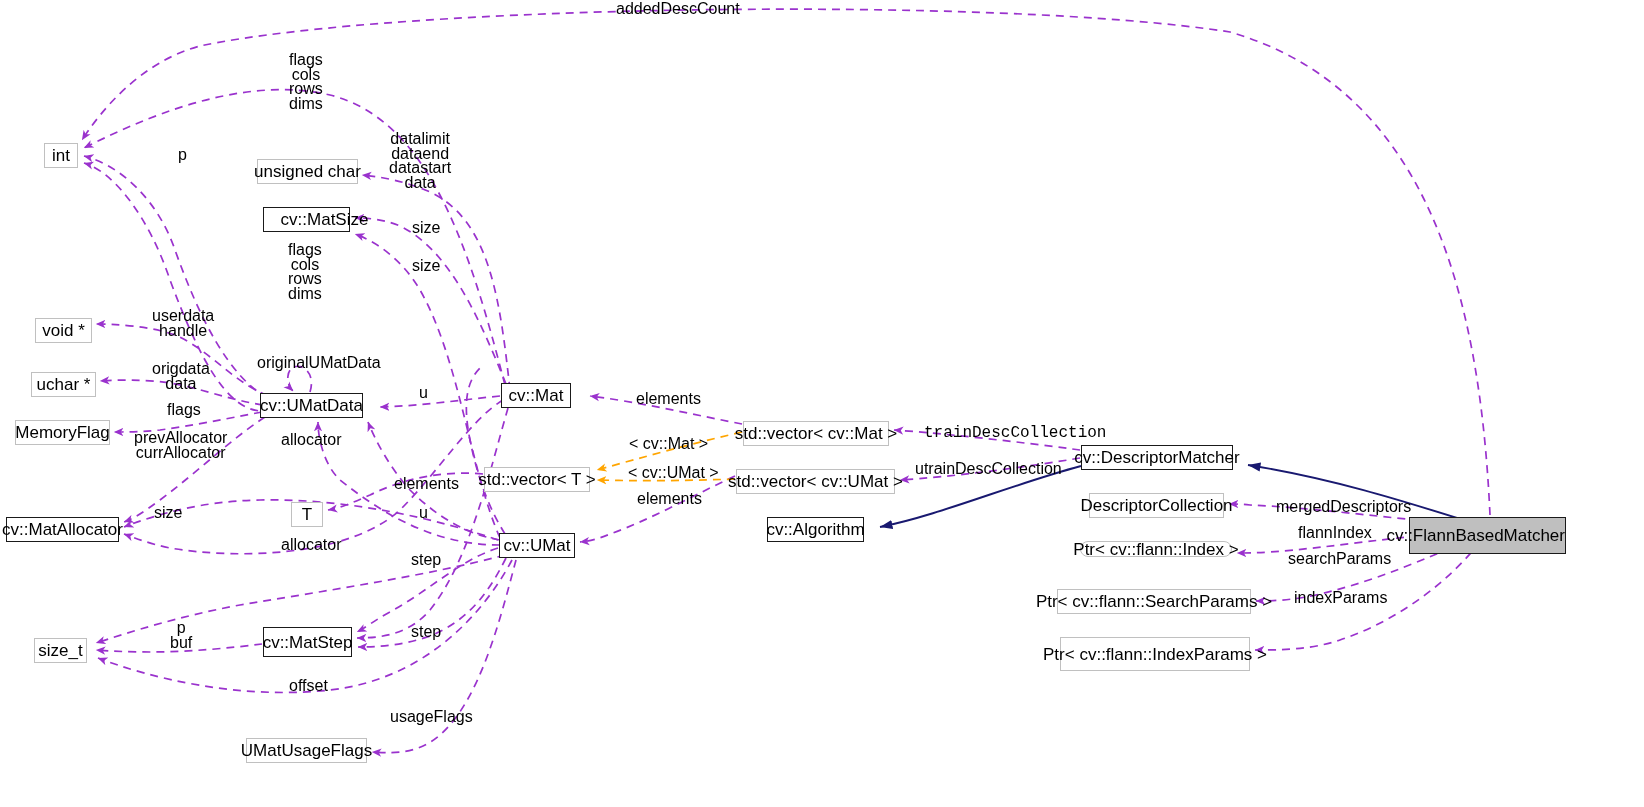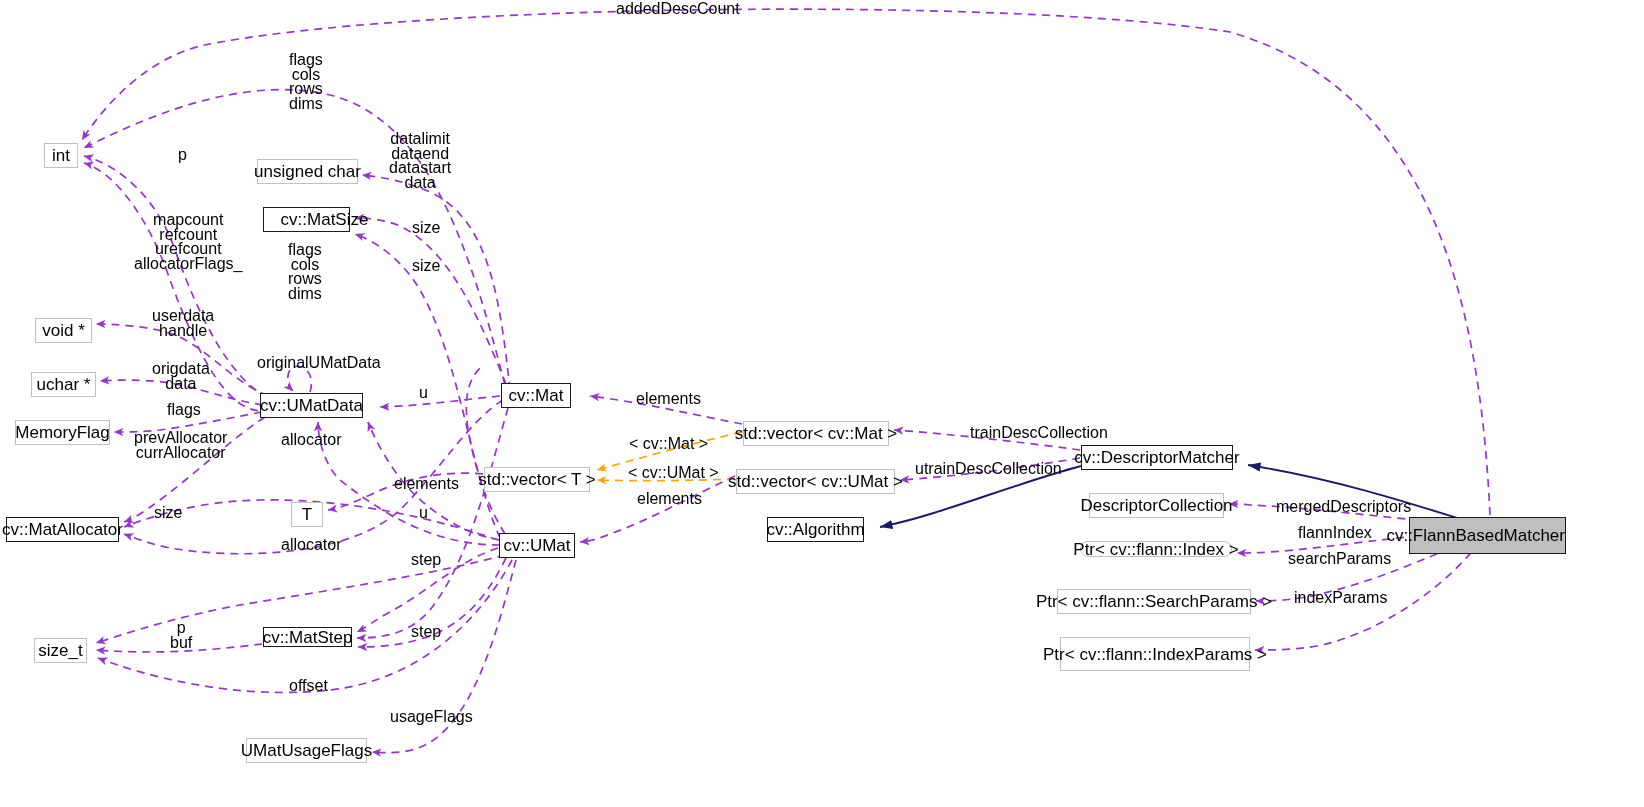--- a/index.html
+++ b/index.html
@@ -158,21 +158,21 @@
   </div>
   <div class="node plain" style="left:743px;top:421px;width:146px;height:25px;">
     <span>std::vector&lt; cv::Mat &gt;</span>
   </div>
   <div class="node plain" style="left:736px;top:469px;width:159px;height:25px;">
     <span>std::vector&lt; cv::UMat &gt;</span>
   </div>
   <div class="node klass" style="left:767px;top:517px;width:97px;height:25px;">
     <span>cv::Algorithm</span>
   </div>
-  <div class="node klass" style="left:263px;top:627px;width:89px;height:20px;text-align:center;">
+  <div class="node klass" style="left:263px;top:627px;width:89px;height:30px;text-align:center;">
     <span>cv::MatStep</span>
   </div>
   <div class="node plain" style="left:34px;top:638px;width:53px;height:25px;">
     <span>size_t</span>
   </div>
   <div class="node plain" style="left:246px;top:738px;width:121px;height:25px;">
     <span>UMatUsageFlags</span>
   </div>
   <div class="node klass" style="left:1081px;top:445px;width:152px;height:25px;">
     <span>cv::DescriptorMatcher</span>
@@ -196,43 +196,39 @@
   <div class="edge-label" style="left:616px;top:2px;">addedDescCount</div>
   <div class="edge-label center" style="left:289px;top:53px;">flags
 cols
 rows
 dims</div>
   <div class="edge-label" style="left:178px;top:148px;">p</div>
   <div class="edge-label center" style="left:389px;top:132px;">datalimit
 dataend
 datastart
 data</div>
-  <div class="edge-label center" style="left:134px;top:213px;">mapcount
-refcount
-urefcount
-allocatorFlags_</div>
   <div class="edge-label" style="left:412px;top:221px;">size</div>
   <div class="edge-label center" style="left:288px;top:243px;">flags
 cols
 rows
 dims</div>
   <div class="edge-label" style="left:412px;top:259px;">size</div>
   <div class="edge-label center" style="left:152px;top:309px;">userdata
 handle</div>
   <div class="edge-label" style="left:257px;top:356px;">originalUMatData</div>
   <div class="edge-label center" style="left:152px;top:362px;">origdata
 data</div>
   <div class="edge-label" style="left:167px;top:403px;">flags</div>
   <div class="edge-label" style="left:419px;top:386px;">u</div>
   <div class="edge-label" style="left:636px;top:392px;">elements</div>
   <div class="edge-label center" style="left:134px;top:431px;">prevAllocator
 currAllocator</div>
   <div class="edge-label" style="left:281px;top:433px;">allocator</div>
   <div class="edge-label" style="left:629px;top:437px;">&lt; cv::Mat &gt;</div>
-  <div class="edge-label" style="left:970px;top:426px;">trainDescCollection</div>
+  <div class="edge-label" style="left:924px;top:426px;font-family:Liberation Mono, monospace;">trainDescCollection</div>
   <div class="edge-label" style="left:628px;top:466px;">&lt; cv::UMat &gt;</div>
   <div class="edge-label" style="left:915px;top:462px;">utrainDescCollection</div>
   <div class="edge-label" style="left:394px;top:477px;">elements</div>
   <div class="edge-label" style="left:637px;top:492px;">elements</div>
   <div class="edge-label" style="left:1276px;top:500px;">mergedDescriptors</div>
   <div class="edge-label" style="left:154px;top:506px;">size</div>
   <div class="edge-label" style="left:419px;top:506px;">u</div>
   <div class="edge-label" style="left:1298px;top:526px;">flannIndex</div>
   <div class="edge-label" style="left:281px;top:538px;">allocator</div>
   <div class="edge-label" style="left:1288px;top:552px;">searchParams</div>

